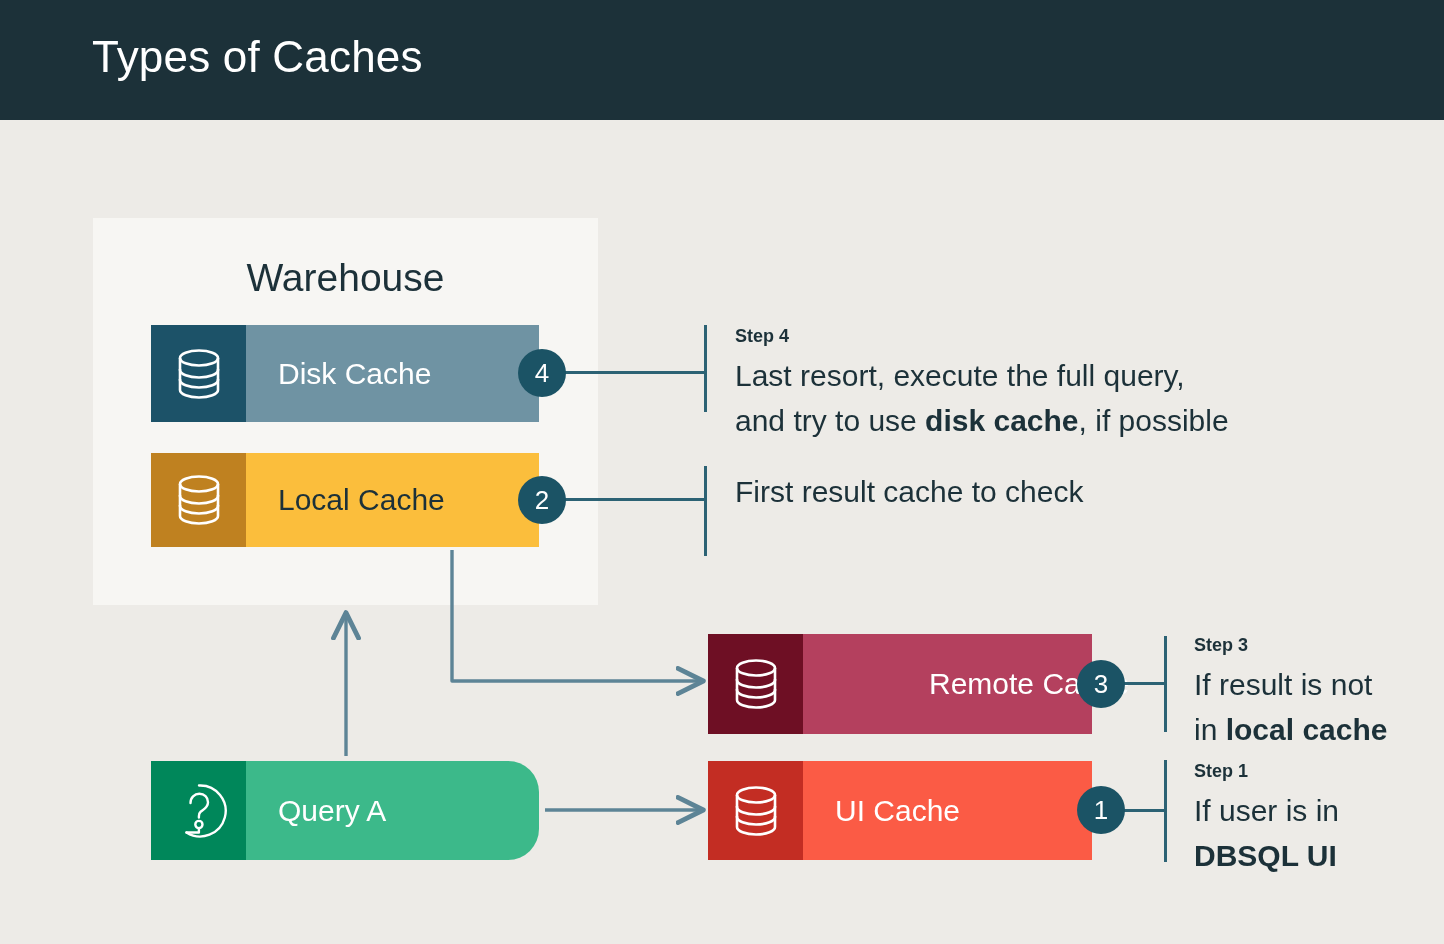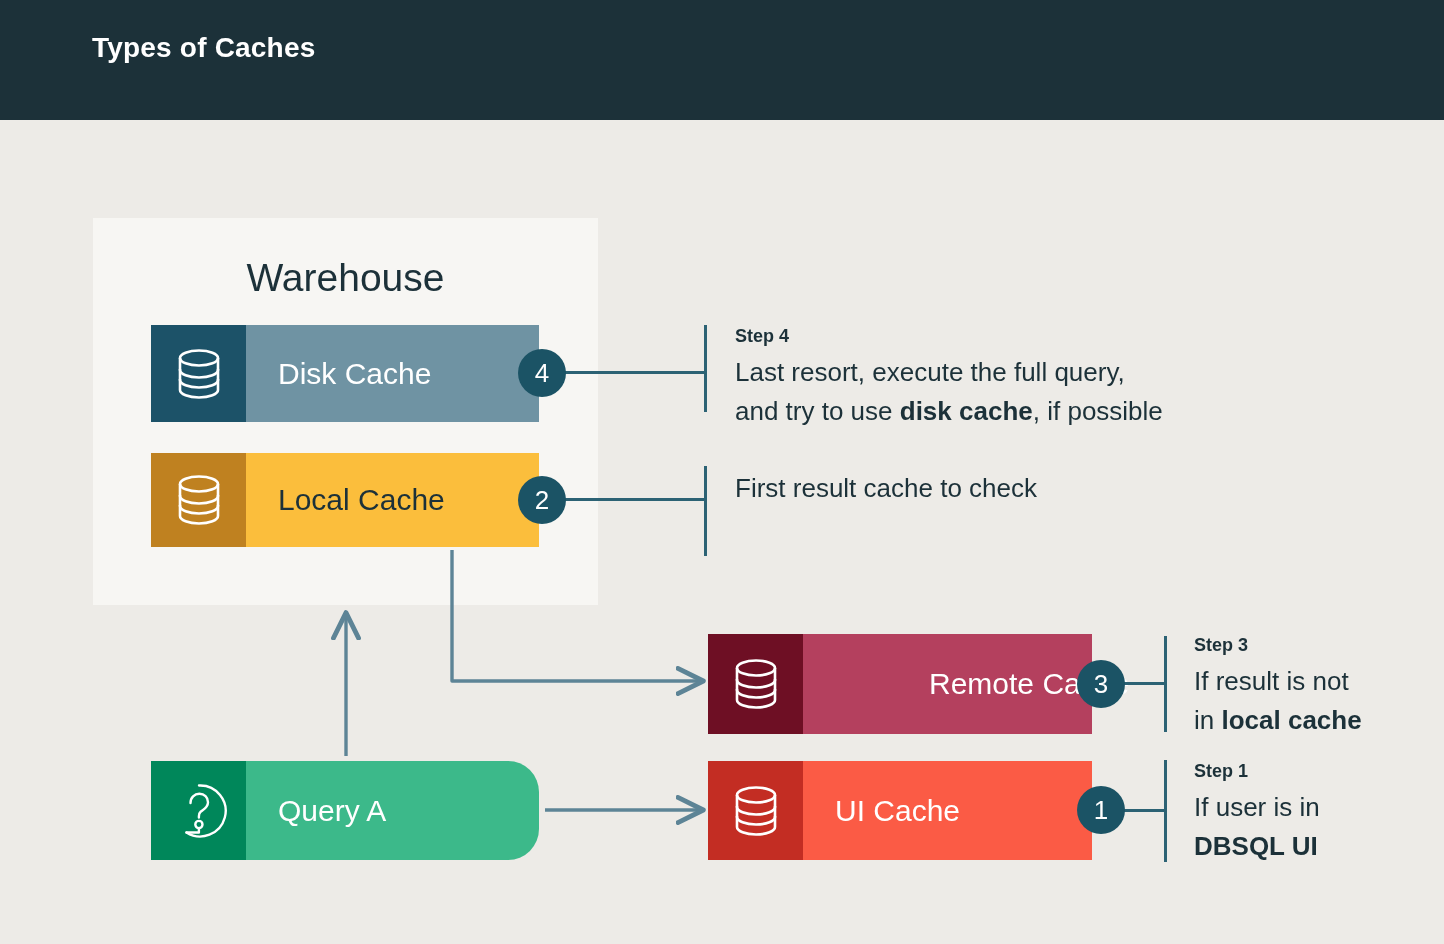--- a/index.html
+++ b/index.html
@@ -12,21 +12,21 @@
   }
   #stage{position:absolute;left:0;top:0;width:1444px;height:944px;}
 
   
   .header{
     position:absolute;left:0;top:0;width:1444px;height:120px;
     background:#1c3139;
   }
   .header-title{
     position:absolute;left:92px;top:32px;
-    font-size:28px;color:#ffffff;letter-spacing:.2px;font-weight:700;
+    font-size:44px;color:#ffffff;letter-spacing:.2px;font-weight:400;
     white-space:nowrap;
   }
 
   
   .warehouse-panel{
     position:absolute;left:93px;top:218px;width:505px;height:387px;
     background:#f7f6f3;
   }
   .warehouse-title{
     position:absolute;left:0;top:38px;width:505px;text-align:center;
@@ -80,21 +80,21 @@
   .badge-3{left:1077px;top:660px;}
   .badge-1{left:1077px;top:786px;}
 
   
   .step-block{position:absolute;}
   .step-title{
     font-size:18px;font-weight:bold;color:#1c3139;margin:0 0 5px 0;
     line-height:1.2;
   }
   .step-desc{
-    font-size:26px;color:#1c3139;line-height:1.5;font-weight:400;
+    font-size:30px;color:#1c3139;line-height:1.5;font-weight:400;
   }
   .step-desc b{font-weight:bold;}
 
   .step4-block{left:735px;top:326px;width:500px;}
   .step2-block{left:735px;top:469px;width:500px;}
   .step3-block{left:1194px;top:635px;width:250px;}
   .step1-block{left:1194px;top:761px;width:250px;}
 
   
   .vline{position:absolute;background:#2c6274;width:3px;}

